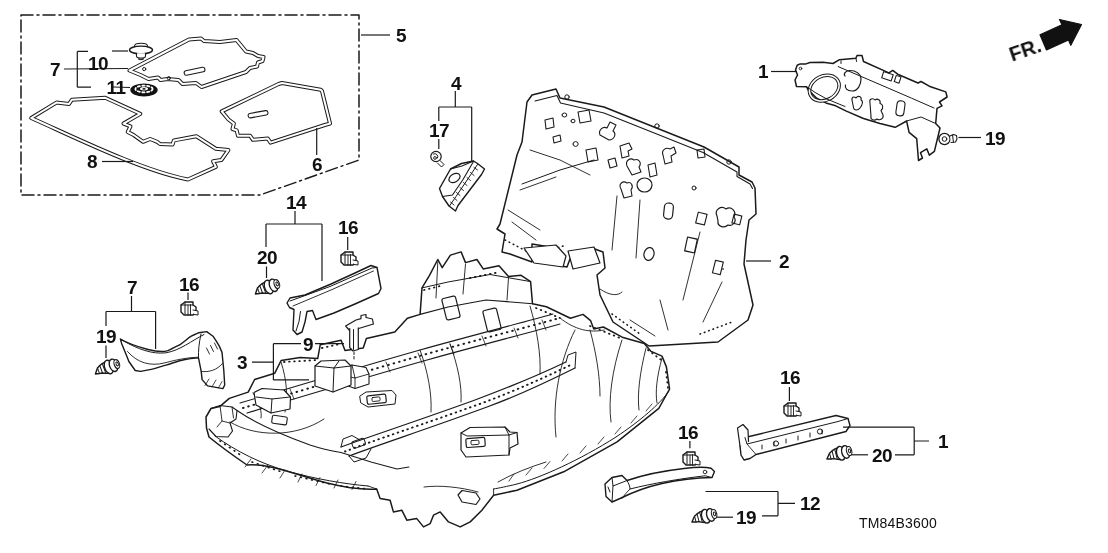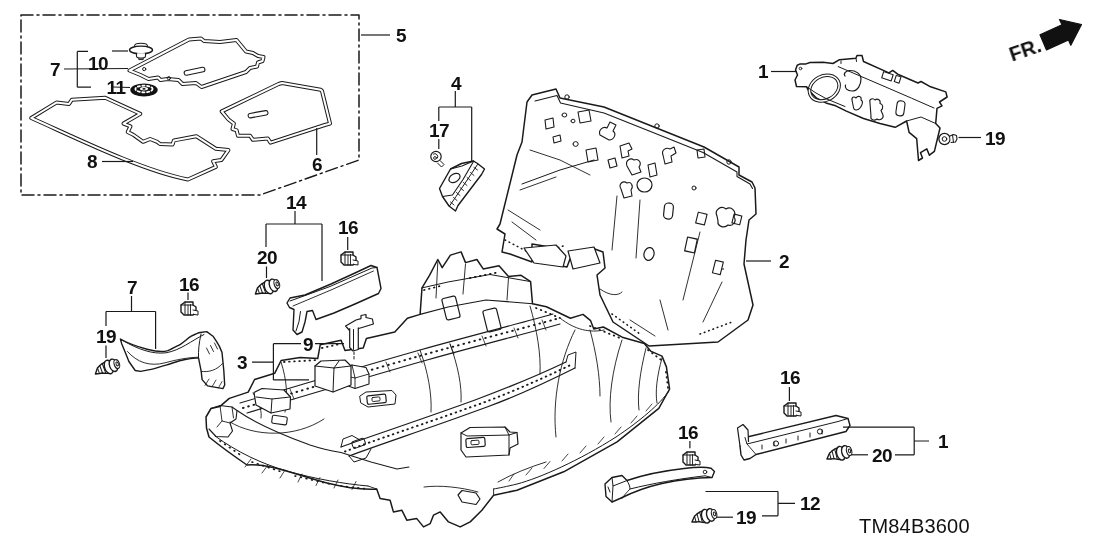--- a/index.html
+++ b/index.html
@@ -3,21 +3,21 @@
 <meta charset="utf-8">
 <style>
   html,body{margin:0;padding:0;background:#fff;}
   #stage{position:relative;width:1108px;height:553px;background:#fff;overflow:hidden;
          font-family:"Liberation Sans",sans-serif;}
   #art{position:absolute;left:0;top:0;}
   #stage{-webkit-font-smoothing:antialiased;}
   .callout{position:absolute;transform:translate(-50%,-50%) translateZ(0);color:#111;
            font-size:19px;font-weight:700;letter-spacing:-0.5px;line-height:1;
            font-family:"Liberation Sans",sans-serif;white-space:nowrap;}
-  #diagram-code{position:absolute;left:859px;top:515px;color:#111;font-size:20px;
+  #diagram-code{position:absolute;left:859px;top:515px;color:#111;font-size:14px;
            letter-spacing:0.2px;font-family:"Liberation Sans",sans-serif;transform:translateZ(0);}
   #fr-label{position:absolute;left:1010px;top:44px;color:#111;font-size:20px;
            font-weight:bold;transform:rotate(-19deg) translateZ(0);transform-origin:left center;
            font-family:"Liberation Sans",sans-serif;}
 </style>
 </head>
 <body>
 
 <div id="stage">
 <svg id="art" width="1108" height="553" viewBox="0 0 1108 553" fill="none" stroke="#1a1a1a" stroke-width="1.4" stroke-linejoin="round" stroke-linecap="round">

